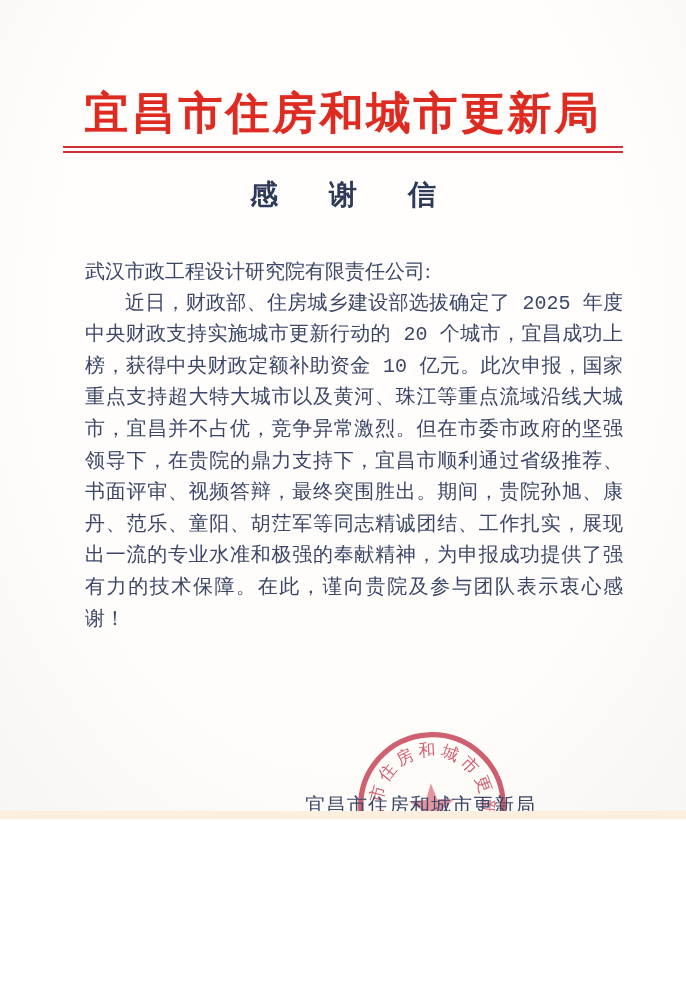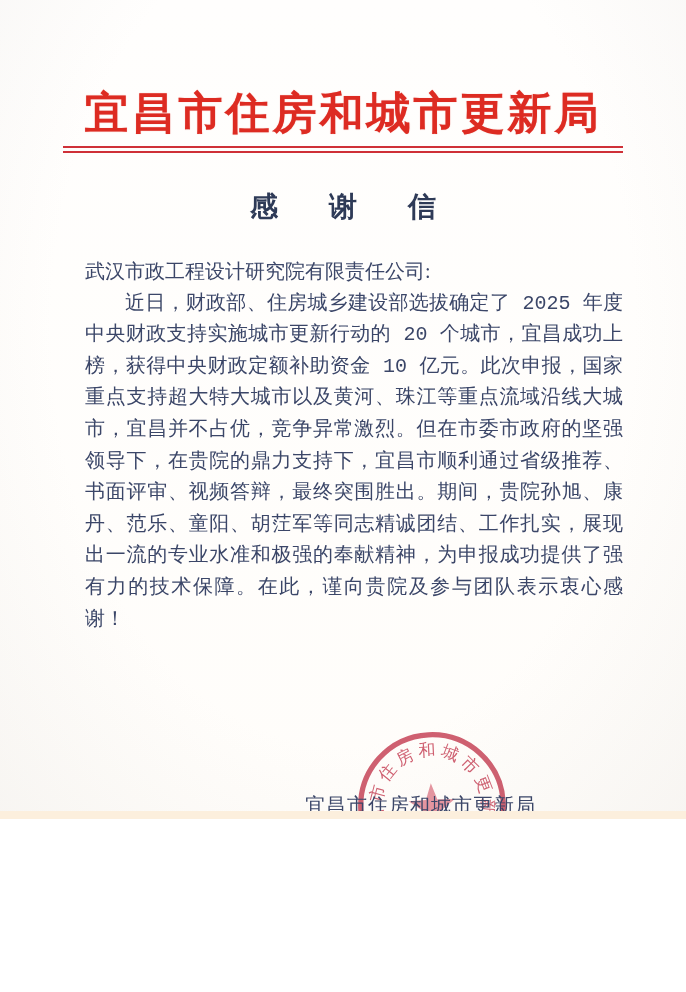--- a/index.html
+++ b/index.html
@@ -35,21 +35,21 @@
     left: 63px;
     width: 560px;
     height: 7px;
     border-top: 2.5px solid #cf3038;
     border-bottom: 2px solid #cf3038;
   }
   .rule-top { top: 146px; }
   .rule-bottom { top: 888px; }
   .letter-title {
     position: absolute;
-    top: 188px;
+    top: 176px;
     left: 0;
     width: 100%;
     text-align: center;
     font-size: 28px;
     font-weight: bold;
     letter-spacing: 22px;
     padding-left: 22px; 
     color: #2e3a57;
     white-space: nowrap;
   }

